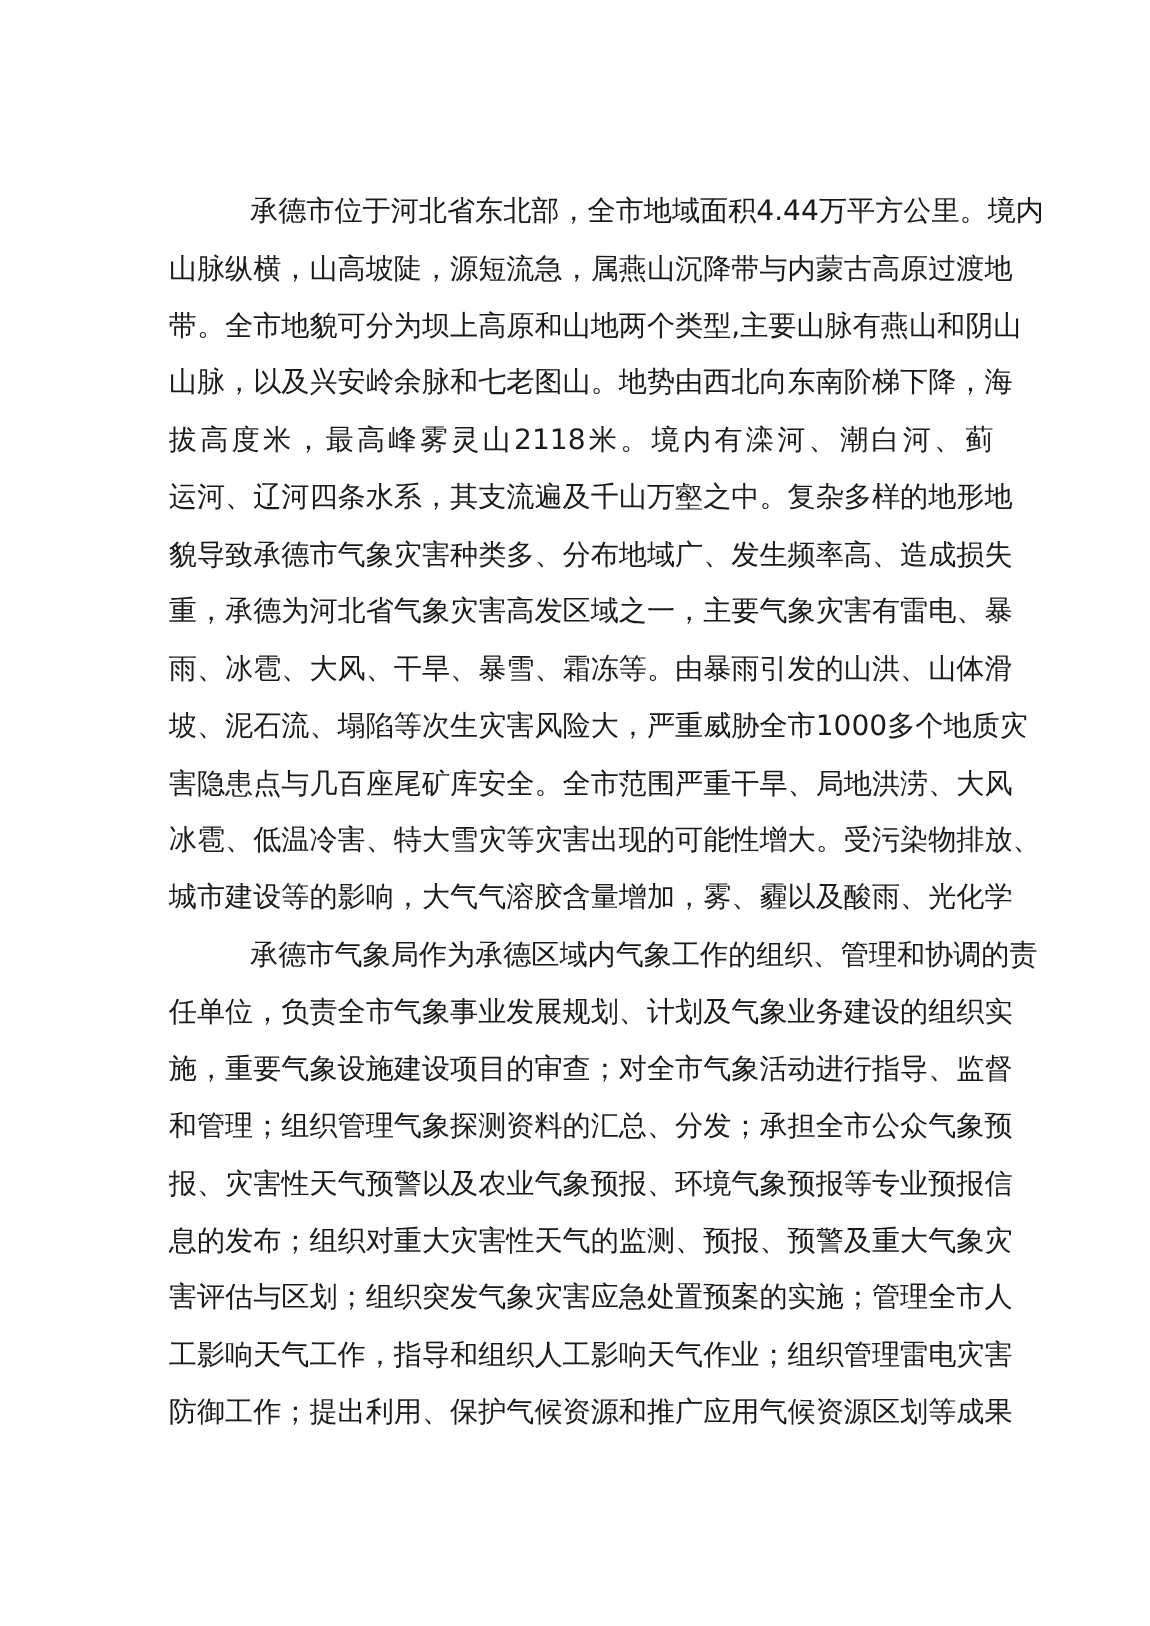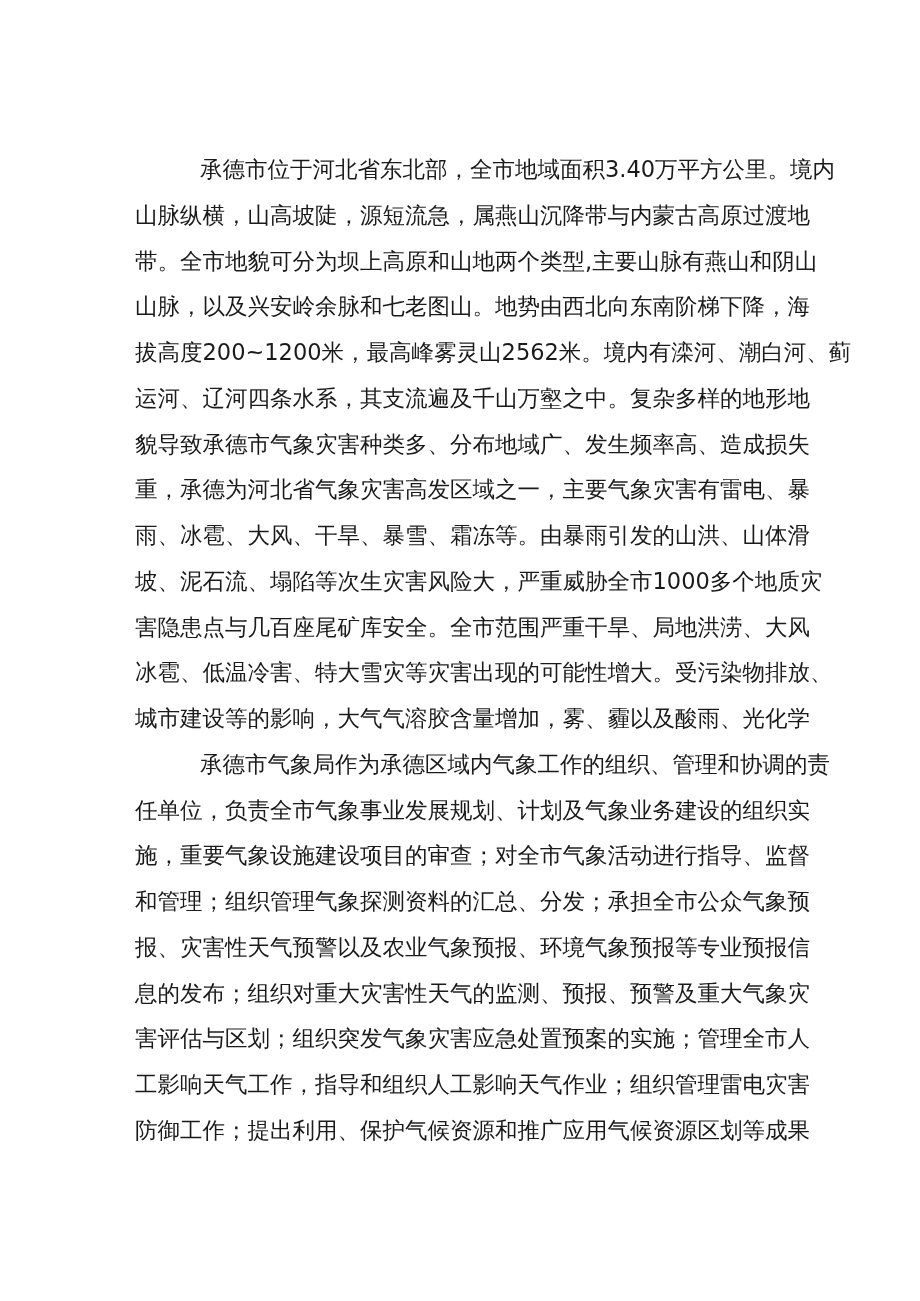--- a/index.html
+++ b/index.html
@@ -58,21 +58,21 @@
         <span>东</span>
         <span>北</span>
         <span>部</span>
         <span>，</span>
         <span>全</span>
         <span>市</span>
         <span>地</span>
         <span>域</span>
         <span>面</span>
         <span>积</span>
-        <span>3.40</span>
+        <span>4.44</span>
         <span>万</span>
         <span>平</span>
         <span>方</span>
         <span>公</span>
         <span>里</span>
         <span>。</span>
         <span>境</span>
         <span>内</span>
       </div>
     <div class="line justify" style="display: flex; justify-content: space-between;">
@@ -169,30 +169,29 @@
         <span>梯</span>
         <span>下</span>
         <span>降</span>
         <span>，</span>
         <span>海</span>
       </div>
     <div class="line justify" style="display: flex; justify-content: space-between;">
         <span>拔</span>
         <span>高</span>
         <span>度</span>
-        <span>200~1200</span>
         <span>米</span>
         <span>，</span>
         <span>最</span>
         <span>高</span>
         <span>峰</span>
         <span>雾</span>
         <span>灵</span>
         <span>山</span>
-        <span>2562</span>
+        <span>2118</span>
         <span>米</span>
         <span>。</span>
         <span>境</span>
         <span>内</span>
         <span>有</span>
         <span>滦</span>
         <span>河</span>
         <span>、</span>
         <span>潮</span>
         <span>白</span>

